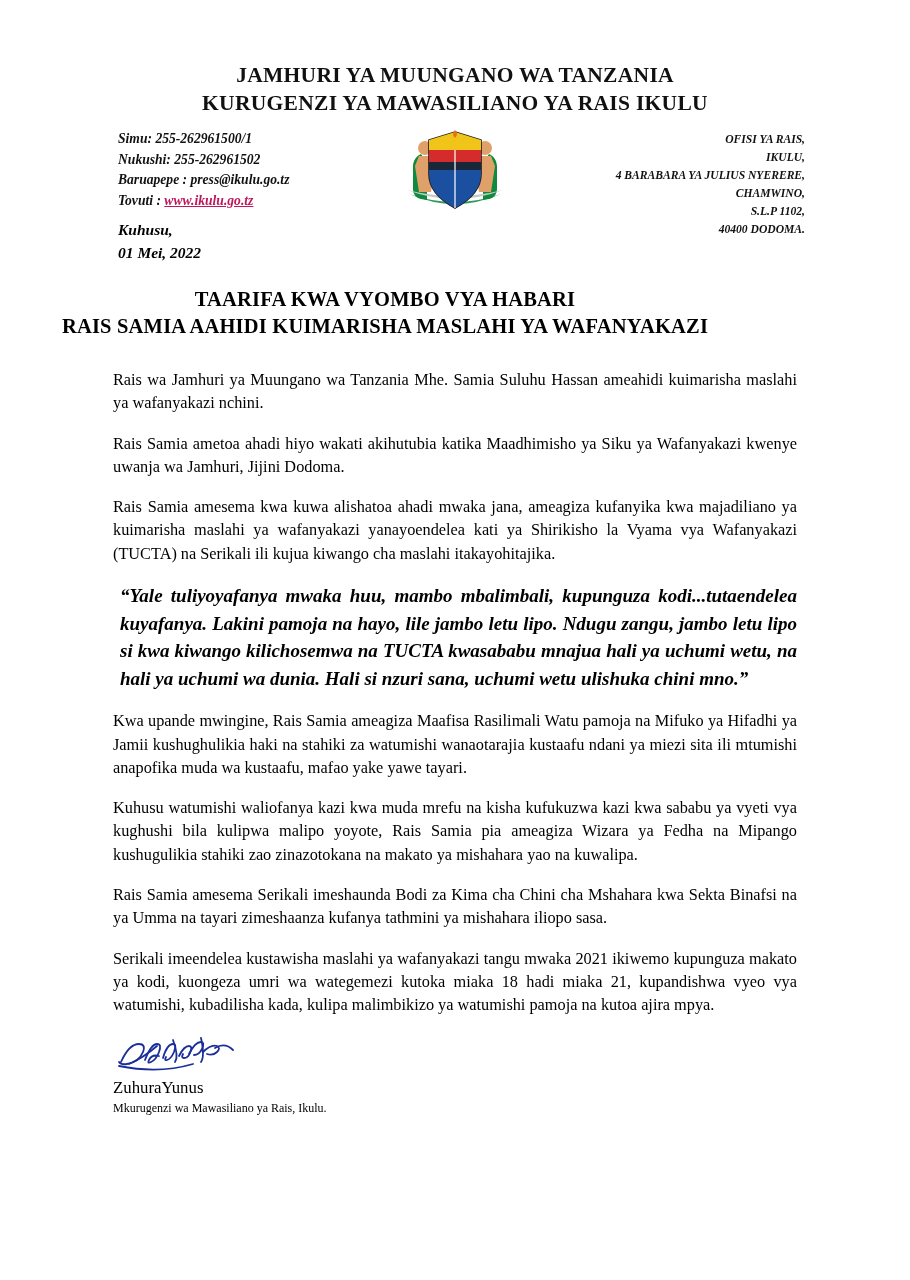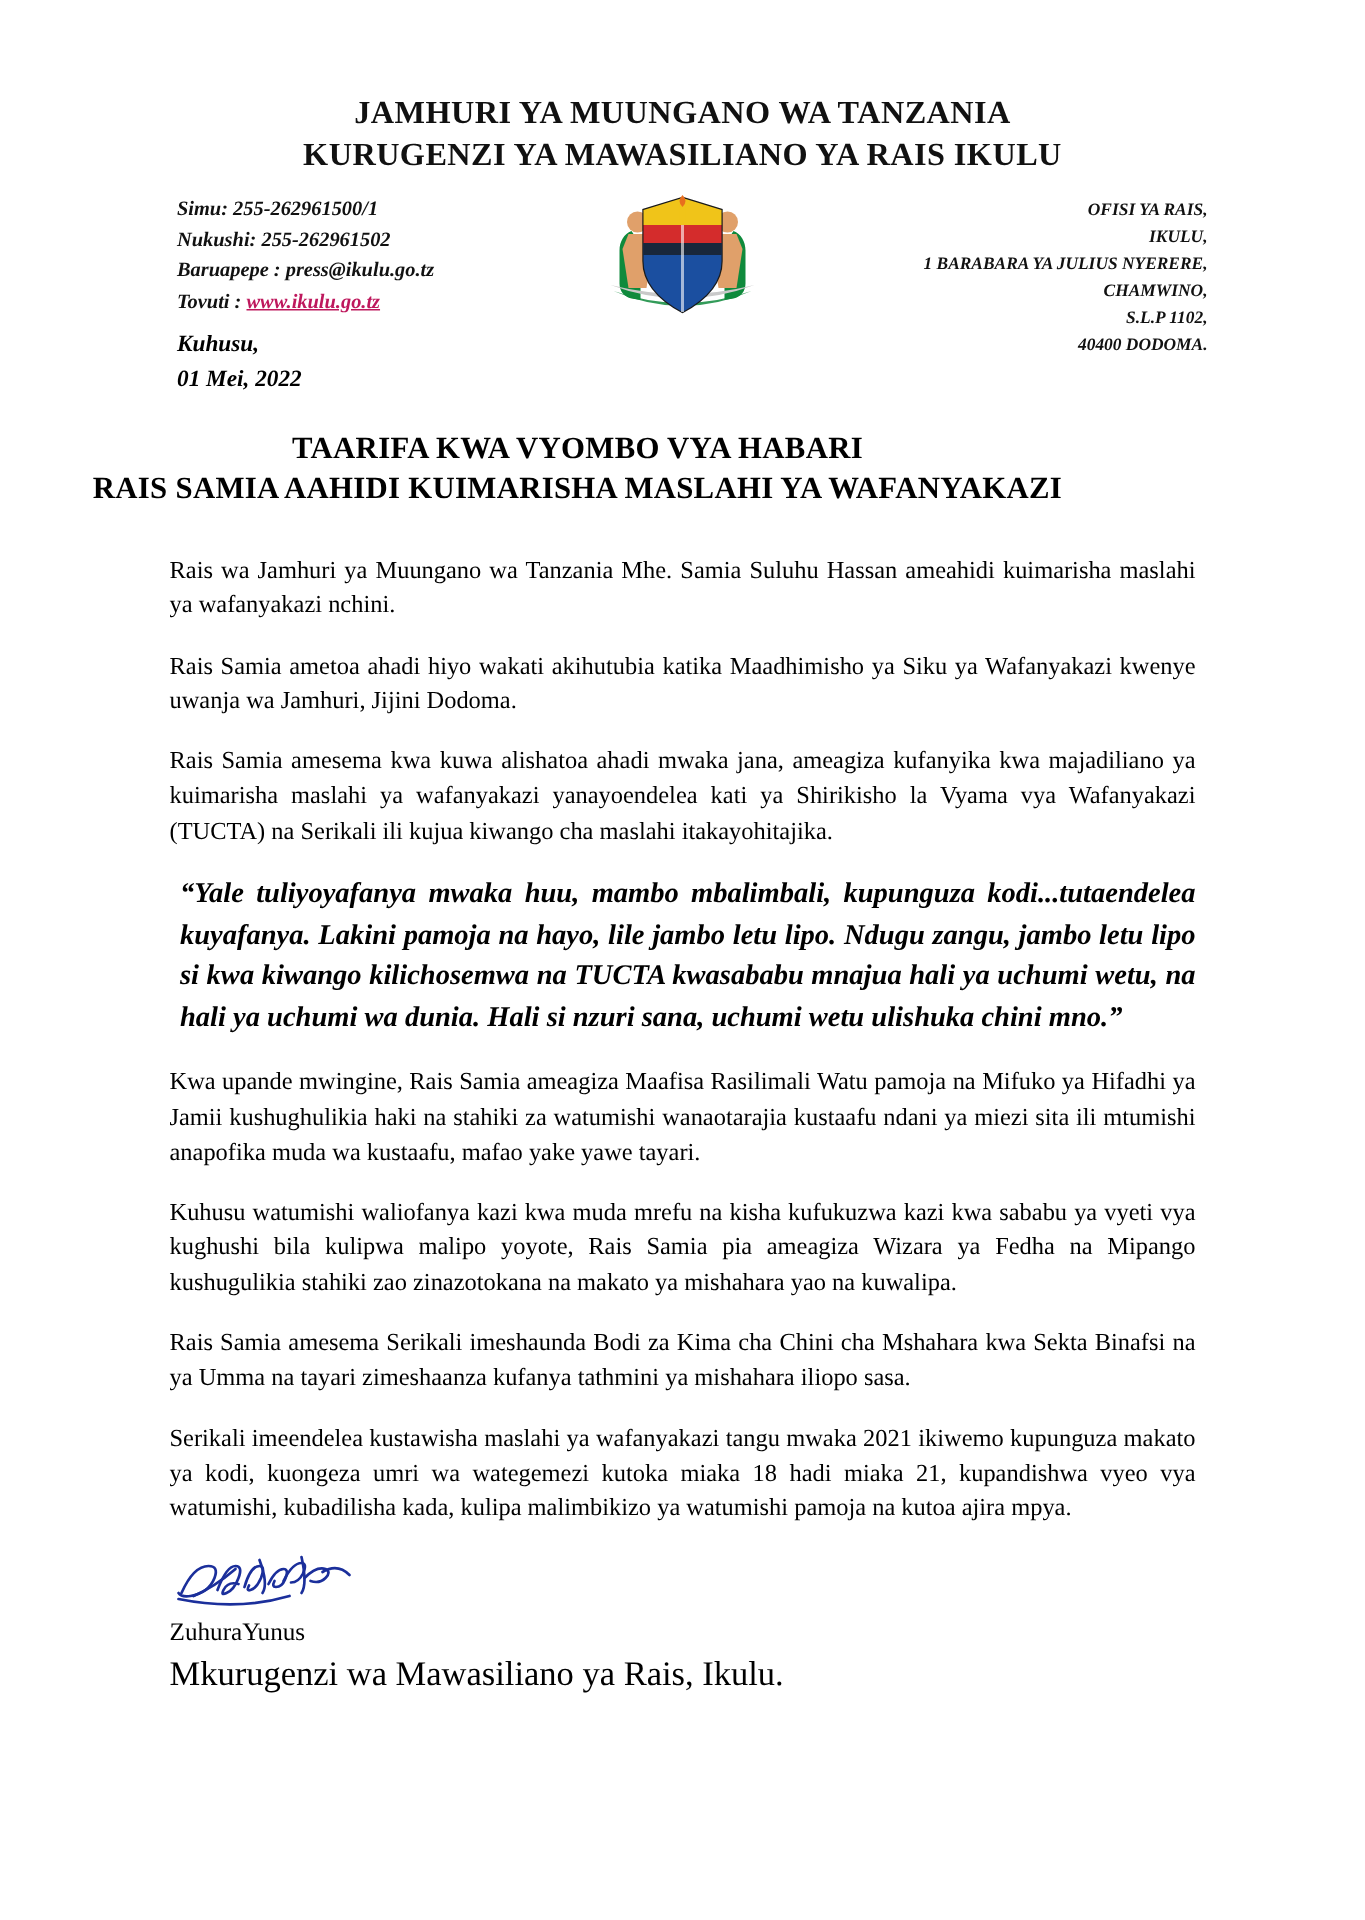--- a/index.html
+++ b/index.html
@@ -137,21 +137,21 @@
     height: 42px;
     display: block;
     margin-left: 2px;
   }
   .signer-name {
     font-size: 16.8px;
     line-height: 1.42;
     margin-top: 2px;
   }
   .signer-title {
-    font-size: 23px;
+    font-size: 12px;
     line-height: 1.42;
   }
 </style>
 </head>
 <body>
 
 <div class="page">
 
   <div class="letterhead">
     <div class="lh-line1">JAMHURI YA MUUNGANO WA TANZANIA</div>
@@ -164,21 +164,21 @@
       <div>Nukushi: 255-262961502</div>
       <div>Baruapepe : press@ikulu.go.tz</div>
       <div>
         <span>Tovuti : </span><a href="#">www.ikulu.go.tz</a>
       </div>
     </div>
 
     <div class="contact-right">
       <div>OFISI YA RAIS,</div>
       <div>IKULU,</div>
-      <div>1 BARABARA YA JULIUS NYERERE,</div>
+      <div>4 BARABARA YA JULIUS NYERERE,</div>
       <div>CHAMWINO,</div>
       <div>S.L.P 1102,</div>
       <div>40400 DODOMA.</div>
     </div>
   </div>
 
   <div class="emblem">
     <svg viewBox="0 0 108 98" width="108" height="98" xmlns="http://www.w3.org/2000/svg">
 
       <g fill="#0f8a3c">

